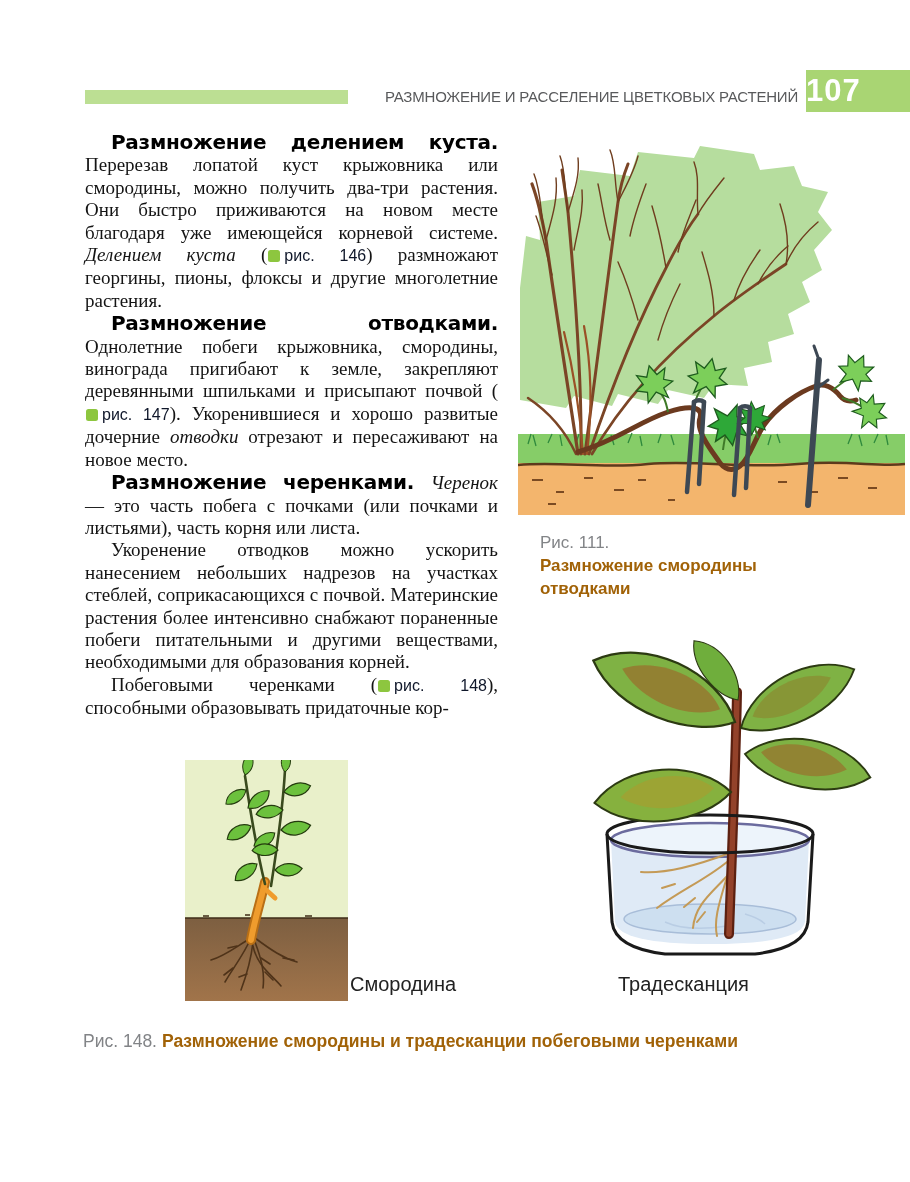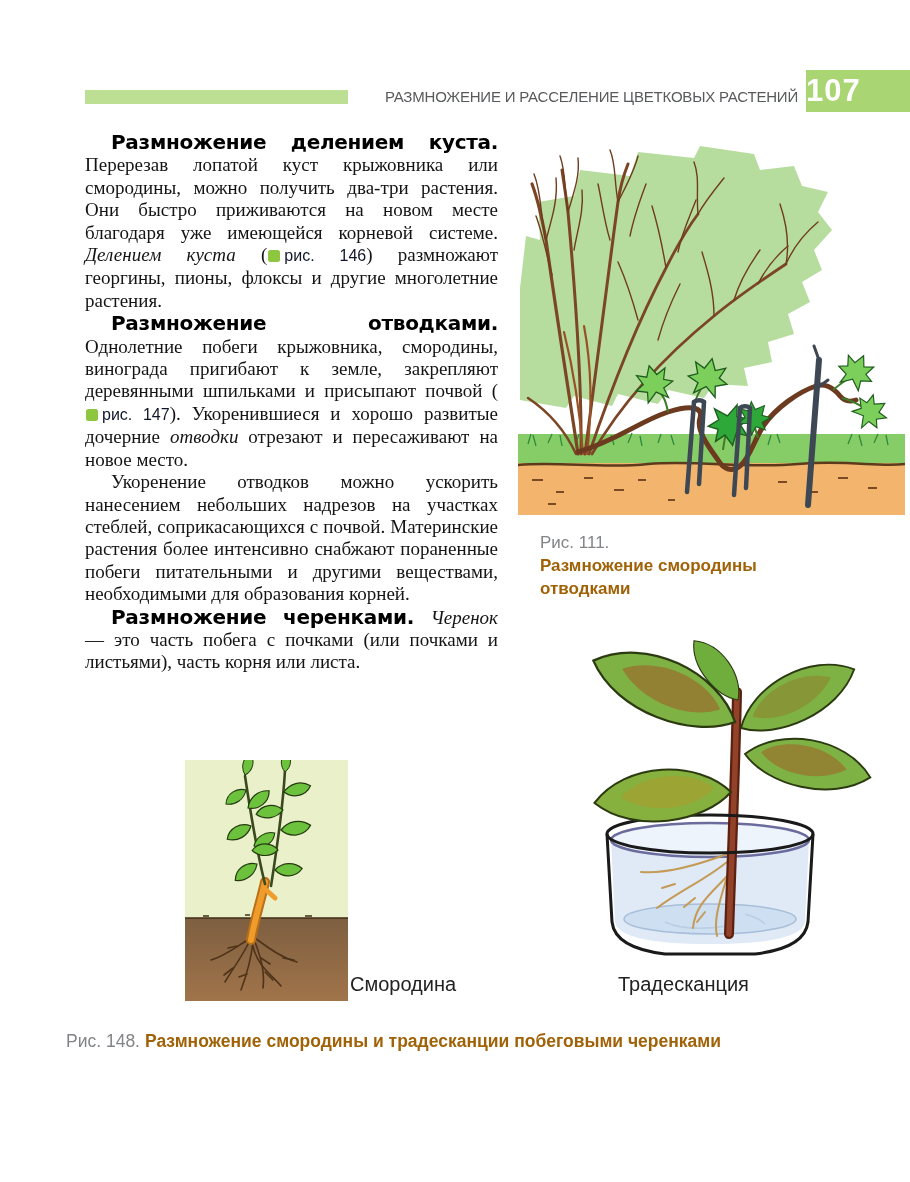--- a/index.html
+++ b/index.html
@@ -37,41 +37,42 @@
   
   .fig147-art{position:absolute;left:518px;top:140px;width:387px;height:375px;}
   .fig147-caption{position:absolute;left:540px;top:531px;width:290px;font-size:17px;line-height:23px;}
   .cap-label{display:block;color:var(--caption-gray);font-weight:normal;}
   .cap-title{font-weight:bold;color:#a16207;}
   .trad-art{position:absolute;left:545px;top:622px;width:330px;height:345px;}
   .small-art{position:absolute;left:185px;top:760px;width:163px;height:241px;}
   .item-label{position:absolute;top:973px;font-size:20px;color:#222;text-align:left;}
   .label-smorodina{left:350px;width:140px;}
   .label-trad{left:618px;width:200px;}
-  .fig148-caption{position:absolute;left:66px;top:1031px;width:760px;font-size:17.5px;}
+  .fig148-caption{position:absolute;left:83px;top:1031px;width:760px;font-size:17.5px;}
   .fig148-caption .cap-label{display:inline;margin-right:5px;}
   .fig148-caption .cap-title{display:inline;}
   svg{display:block;}
 </style>
 </head>
 <body>
 
 <div class="page">
 
   <div class="green-bar"></div>
   <div class="header-title">РАЗМНОЖЕНИЕ И РАССЕЛЕНИЕ ЦВЕТКОВЫХ РАСТЕНИЙ</div>
   <div class="page-badge">
     <div class="page-number">107</div>
   </div>
 
   <div class="text-col" id="text-column">
       <p><span class="seg-lead">Размножение делением куста. </span><span class="seg-plain">Перерезав лопатой куст крыжовника или смородины, можно получить два-три растения. Они быстро приживаются на новом месте благодаря уже имеющейся корневой системе. </span><span class="seg-italic">Делением куста</span><span class="seg-plain"> (</span><span class="figref"><span class="fig-square"></span><span class="figref-text">рис. 146</span></span><span class="seg-plain">) размножают георгины, пионы, флоксы и другие многолетние растения.</span></p>
       <p><span class="seg-lead">Размножение отводками. </span><span class="seg-plain">Однолетние побеги крыжовника, смородины, винограда пригибают к земле, закрепляют деревянными шпильками и присыпают почвой (</span><span class="figref"><span class="fig-square"></span><span class="figref-text">рис. 147</span></span><span class="seg-plain">). Укоренившиеся и хорошо развитые дочерние </span><span class="seg-italic">отводки</span><span class="seg-plain"> отрезают и пересаживают на новое место.</span></p>
+      <p><span class="seg-lead">Размножение черенками. </span><span class="seg-italic">Черенок</span><span class="seg-plain"> — это часть побега с почками (или почками и листьями), часть корня или листа.</span></p>
       <p><span class="seg-plain">Укоренение отводков можно ускорить нанесением небольших надрезов на участках стеблей, соприкасающихся с почвой. Материнские растения более интенсивно снабжают пораненные побеги питательными и другими веществами, необходимыми для образования корней.</span></p>
-      <p><span class="seg-lead">Размножение черенками. </span><span class="seg-italic">Черенок</span><span class="seg-plain"> — это часть побега с почками (или почками и листьями), часть корня или листа.</span></p>
+      <p><span class="seg-plain">Побеговыми черенками (</span><span class="figref"><span class="fig-square"></span><span class="figref-text">рис. 148</span></span><span class="seg-plain">), способными образовывать придаточные кор-</span></p>
     </div>
 
   <div class="fig147-art">
     <svg viewBox="0 0 387 375" width="387" height="375">
 
       <path fill="#b6dd9e" d="M2,148 L8,96 L22,100 L20,62 L56,56 L62,30 L112,36 L120,12 L176,18 L182,6 L236,14 L242,30 L276,26 L284,46 L310,52 L300,72 L314,90 L296,110 L304,130 L284,142 L292,162 L270,174 L276,194 L250,202 L254,222 L226,228 L230,246 L196,244 L186,258 L150,250 L140,264 L100,254 L94,266 L56,256 L48,268 L2,260 Z"></path>
 
       <rect x="0" y="294" width="387" height="31" fill="#86cd68"></rect>
       <rect x="0" y="323" width="387" height="52" fill="#f3b56d"></rect>
       <path d="M0,325 C40,321 85,329 130,324 C180,320 230,329 280,324 C330,320 360,327 387,324" stroke="#5d3a1c" stroke-width="2.5" fill="none"></path>

